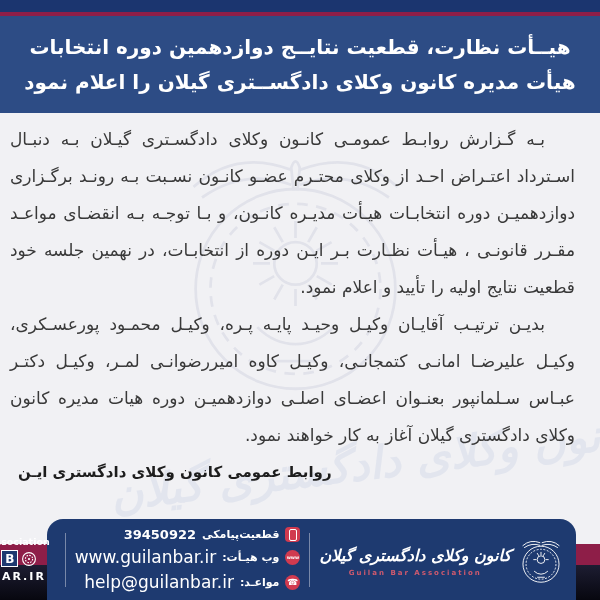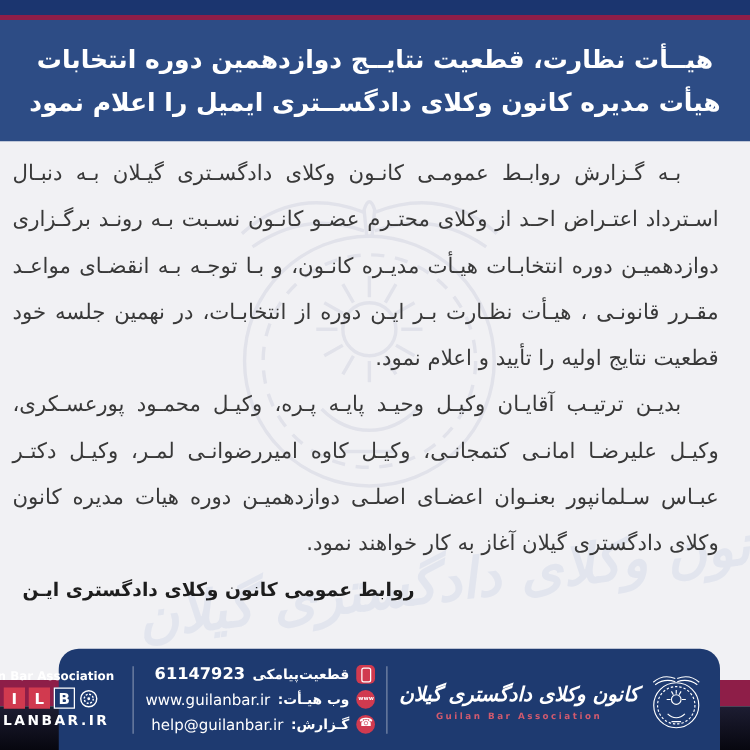--- a/index.html
+++ b/index.html
@@ -52,21 +52,21 @@
   
   .contact{display:flex;flex-direction:column;justify-content:center;flex:none;min-width:170px;}
   .crow{display:flex;align-items:center;gap:6px;margin:2.5px 0;}
   .cicon{width:15px;height:15px;border-radius:50%;background:#d13a4f;flex:none;
          display:flex;align-items:center;justify-content:center;}
   .cicon.sq{border-radius:4px;}
   .phone-glyph{width:6px;height:10px;border:1px solid #fff;border-radius:2px;}
   .www-glyph{font-size:4.5px;font-weight:bold;color:#fff;letter-spacing:0;}
   .tel-glyph{font-size:9px;color:#fff;line-height:1;}
   .clabel{font-size:11px;font-weight:bold;}
-  .cvalue{font-size:12px;direction:ltr;unicode-bidi:isolate;}
+  .cvalue{font-size:17px;direction:ltr;unicode-bidi:isolate;}
   .cvalue.num{font-size:13px;font-weight:bold;direction:rtl;}
 
   
   .gilb{display:flex;flex-direction:column;align-items:center;gap:3px;flex:none;
         margin:0 6px;direction:ltr;}
   .gilb-top{font-size:9.5px;font-weight:bold;white-space:nowrap;}
   .gilb-row{display:flex;align-items:center;gap:3px;}
   .lbox{width:17px;height:17px;background:#d13a4f;color:#fff;font-weight:bold;font-size:12px;
         display:flex;align-items:center;justify-content:center;}
   .lbox.b{background:#1e3a70;border:1px solid #fff;box-sizing:border-box;}
@@ -76,21 +76,21 @@
 </head>
 <body>
 
 <div class="page">
 
   <div class="top-strip"></div>
   <div class="top-line"></div>
 
   <div class="header">
     <div class="t">هیــأت نظارت، قطعیت نتایــج دوازدهمین دوره انتخابات</div>
-    <div class="t">هیأت مدیره کانون وکلای دادگســتری ایمیل را اعلام نمود</div>
+    <div class="t">هیأت مدیره کانون وکلای دادگســتری گیلان را اعلام نمود</div>
   </div>
 
   <svg class="emblem-watermark" viewBox="0 0 120 130" fill="none" stroke="currentColor" stroke-width="1.3">
     <path d="M12 28 Q32 10 58 20 M108 28 Q88 10 62 20"></path>
     <path d="M16 33 Q36 19 58 27 M104 33 Q84 19 62 27"></path>
     <path d="M58 19 Q60 13 62 19 L61 29 L59 29 Z"></path>
     <circle cx="60" cy="76" r="47"></circle>
     <circle cx="60" cy="76" r="40" stroke-dasharray="5 4"></circle>
     <circle cx="60" cy="64" r="10"></circle>
     <path d="M72 64 L80 64 M70 58 L77 54 M66 54 L70 47 M60 52 L60 44 M54 54 L50 47 M50 58 L43 54 M48 64 L40 64 M50 70 L43 74 M54 74 L50 81 M60 76 L60 84 M66 74 L70 81 M70 70 L77 74"></path>
@@ -130,34 +130,34 @@
     </div>
 
     <div class="vdivider"></div>
 
     <div class="contact">
       <div class="crow">
         <span class="cicon sq">
             <span class="phone-glyph"></span>
           </span>
         <span class="clabel">قطعیت‌پیامکی</span>
-        <span class="cvalue num">61147923</span>
+        <span class="cvalue num">39450922</span>
       </div>
       <div class="crow">
         <span class="cicon">
             <span class="www-glyph">www</span>
           </span>
         <span class="clabel">وب هیـأت:</span>
         <span class="cvalue">www.guilanbar.ir</span>
       </div>
       <div class="crow">
         <span class="cicon">
             <span class="tel-glyph">☎</span>
           </span>
-        <span class="clabel">گـزارش:</span>
+        <span class="clabel">مواعـد:</span>
         <span class="cvalue">help@guilanbar.ir</span>
       </div>
     </div>
 
     <div class="vdivider"></div>
 
     <div class="gilb">
       <div class="gilb-top">Guilan Bar Association</div>
       <div class="gilb-row">
         <span class="lbox">G</span>

